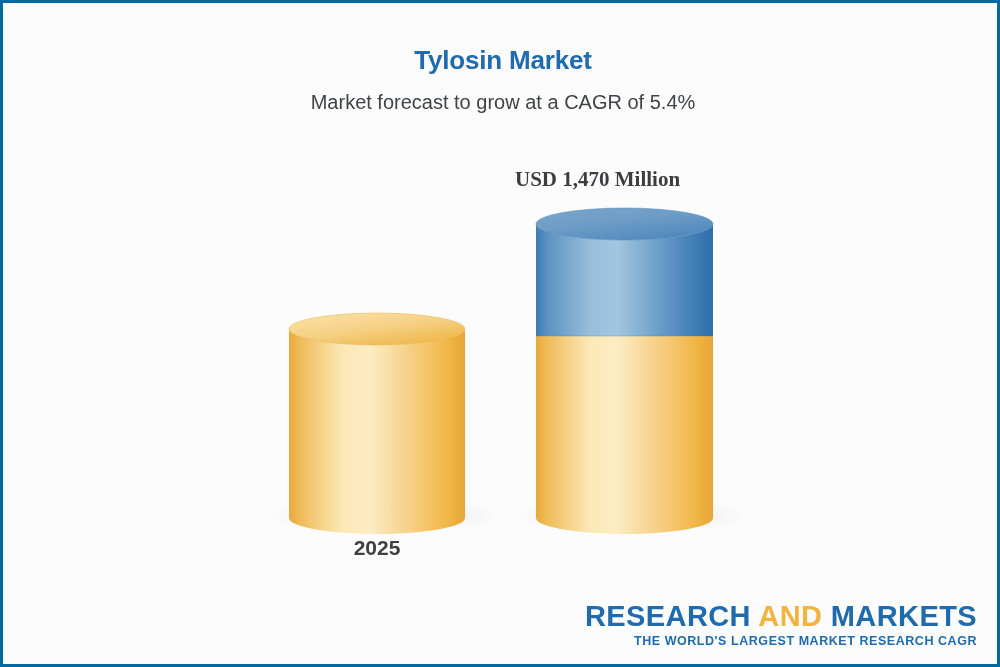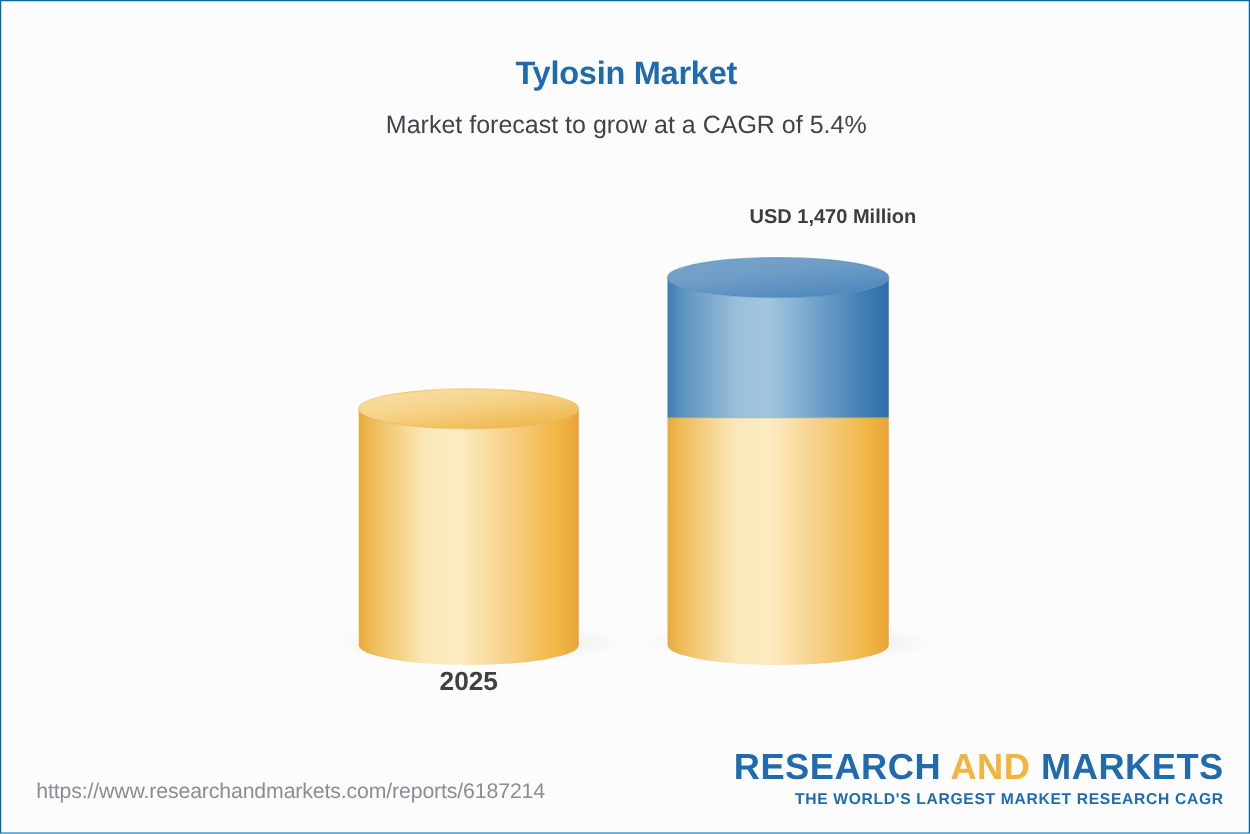--- a/index.html
+++ b/index.html
@@ -6,21 +6,21 @@
   html, body {
     width:1000px; height:667px;
     font-family:"Liberation Sans", sans-serif;
     background:#ffffff;
     overflow:hidden;
   }
   #page {
     position:relative;
     width:1000px; height:667px;
     background:#fcfcfc;
-    border:1px solid #0369a1;
+    border:3px solid #0369a1;
     overflow:hidden;
   }
 
   
   #chart-title {
     position:absolute; top:42px; left:0; width:1000px;
     text-align:center;
     font-size:26px; font-weight:bold;
     color:#1f6bad;
     letter-spacing:-0.2px;
@@ -30,24 +30,25 @@
     text-align:center;
     font-size:20px; font-weight:normal;
     color:#3f4449;
   }
 
   
   #plot { position:absolute; left:0; top:0; width:1000px; height:600px; }
 
   .value-label {
     position:absolute;
-    text-align:right;
-    font-size:16px; font-weight:bold;
+    text-align:left;
+    font-size:21px; font-weight:bold;
     color:#3d3d41;
     white-space:nowrap;
+    font-family:Liberation Serif, serif;
   }
   .cat-label {
     position:absolute;
     text-align:center;
     font-size:21px; font-weight:bold;
     color:#404040;
     white-space:nowrap;
   }
 
   
@@ -155,20 +156,19 @@
       <ellipse cx="621.5" cy="221" rx="88.5" ry="16" fill="none" stroke="#4a85ba" stroke-opacity="0.5" stroke-width="1"></ellipse>
 
       <line x1="533" y1="333" x2="710" y2="333" stroke="#4e86b8" stroke-opacity="0.35" stroke-width="1"></line>
     </g>
   </svg>
 
   <div class="value-label" style="left:512px; top:164px; width:220px;">USD 1,470 Million</div>
 
   <div class="cat-label" style="left:274px; top:533px; width:200px;">2025</div>
 
-  <div id="footer-url">https://www.researchandmarkets.com/reports/6187214</div>
 
   <div id="brand">
     <div id="brand-name"><span>RESEARCH </span><span class="and">AND</span><span> MARKETS</span></div>
     <div id="brand-tagline">THE WORLD'S LARGEST MARKET RESEARCH CAGR</div>
   </div>
 
 </div>
 
 </body></html>

